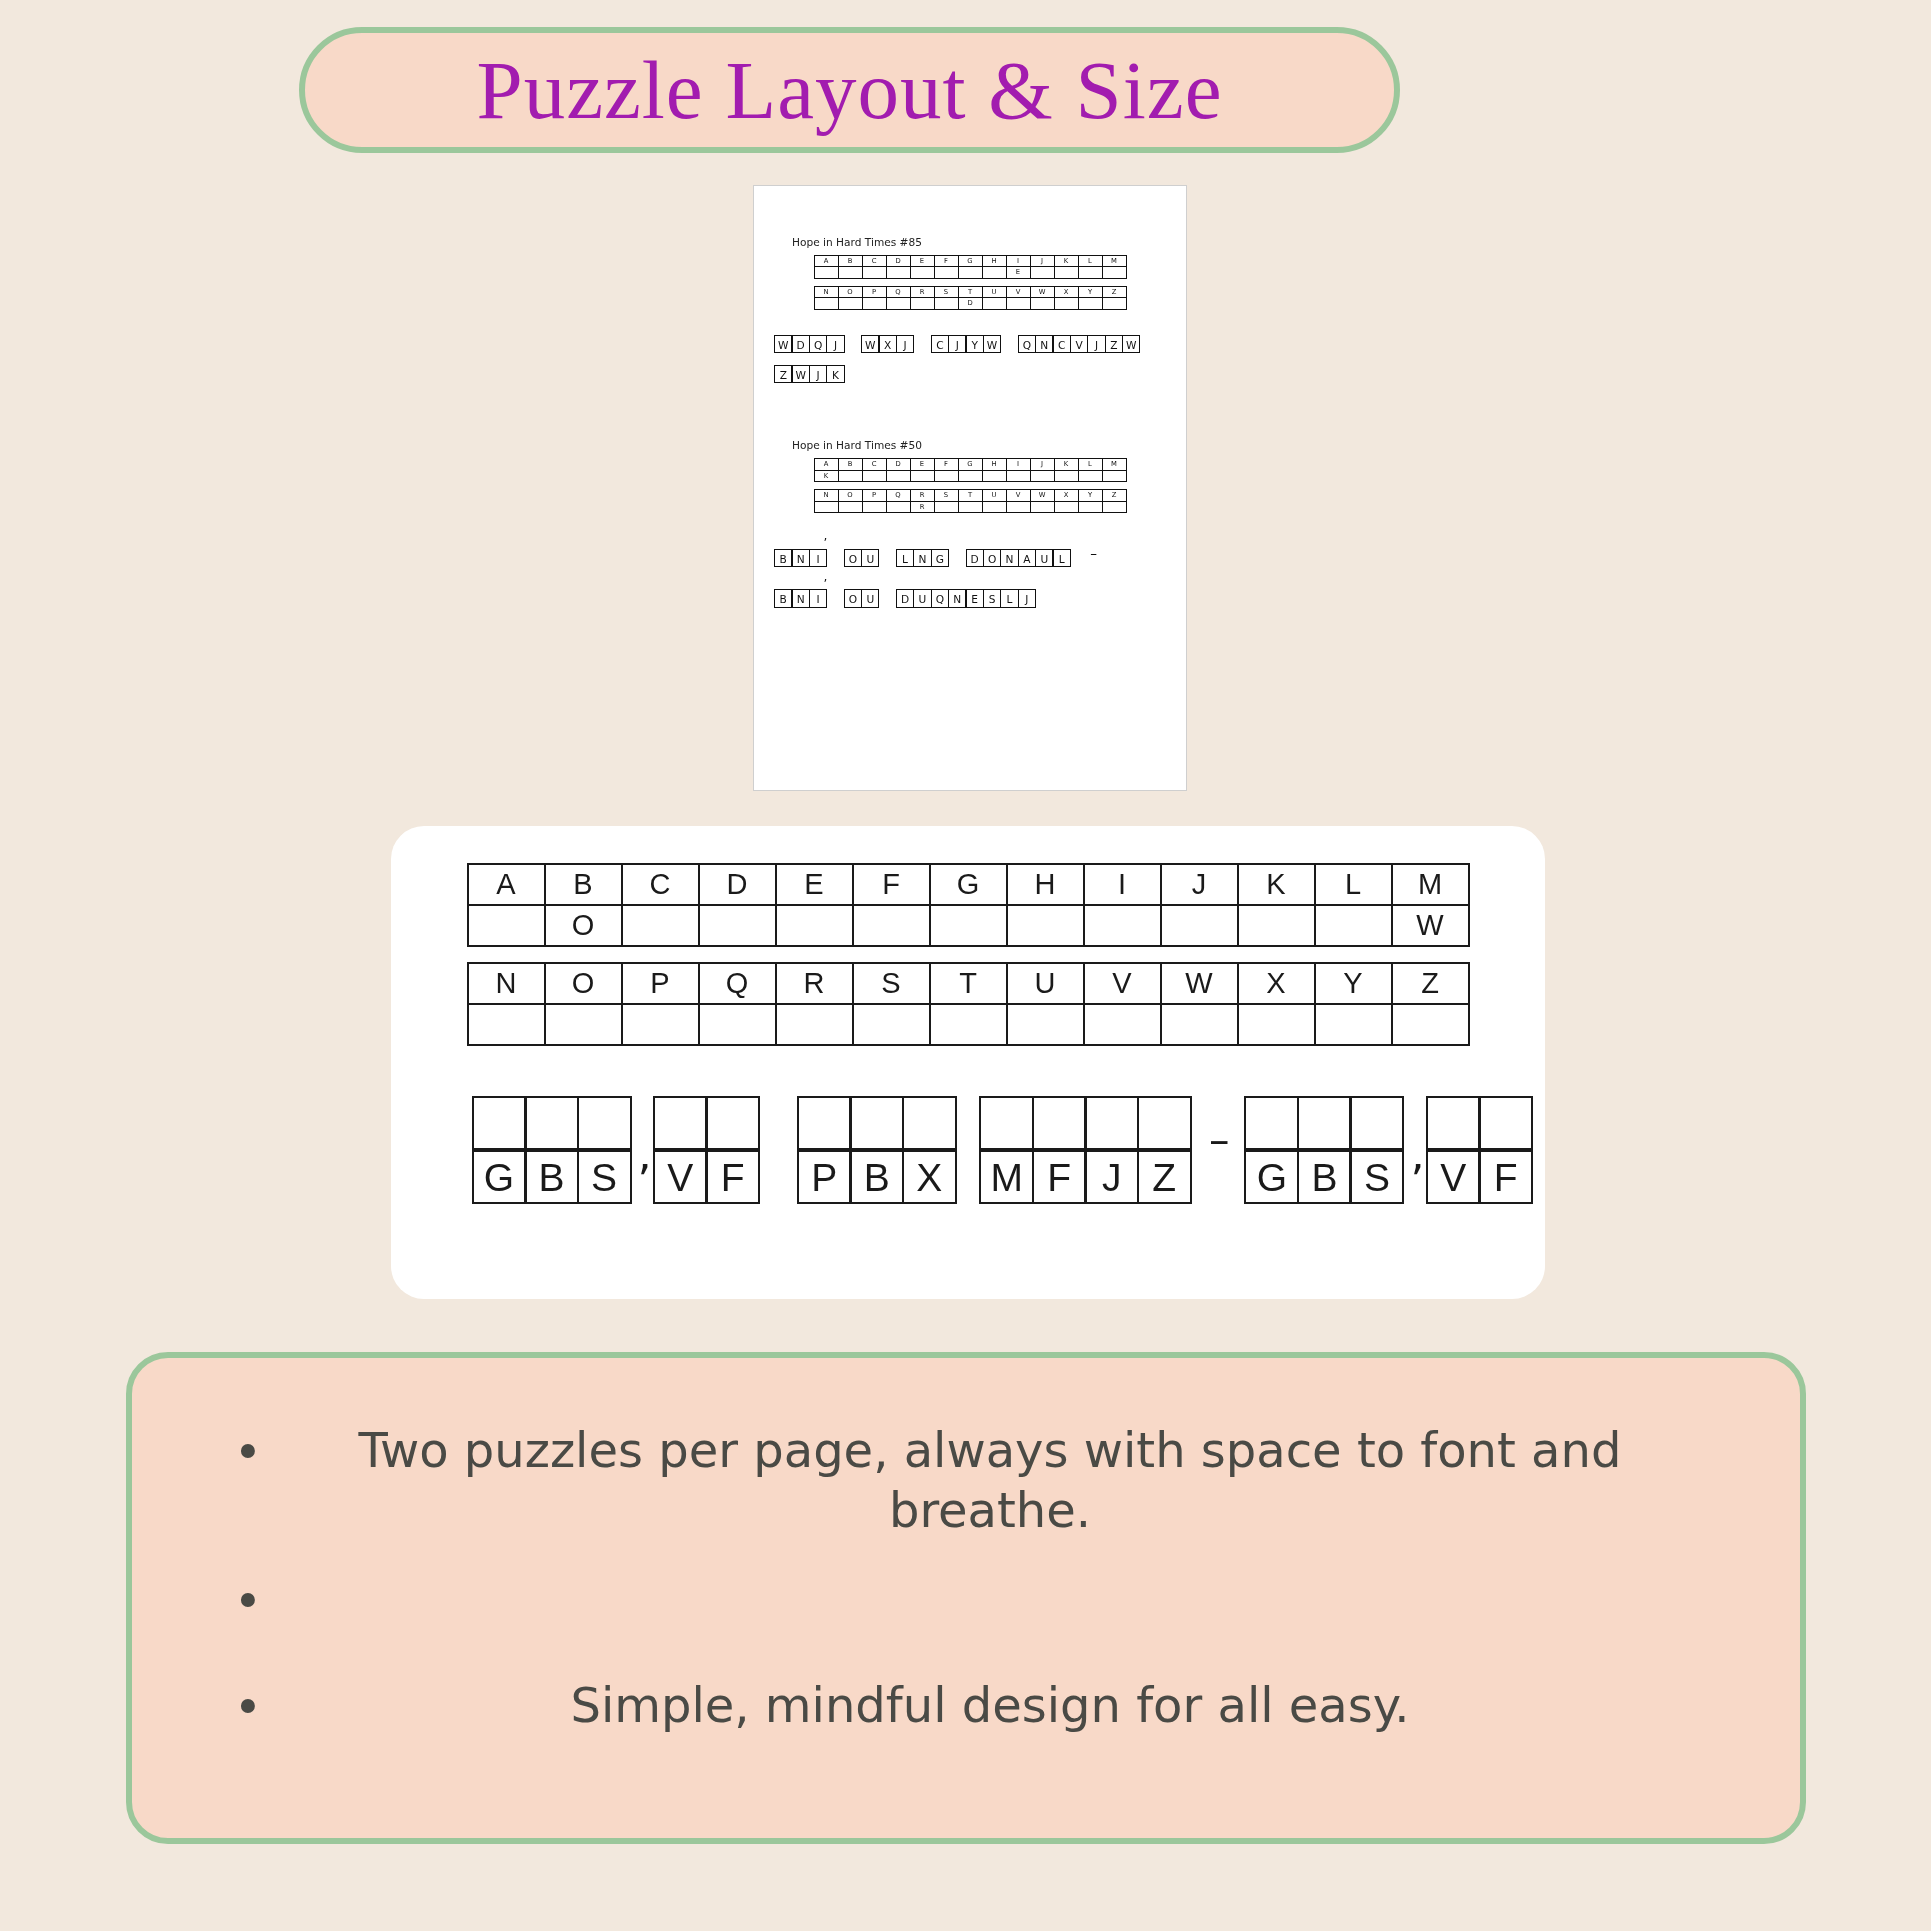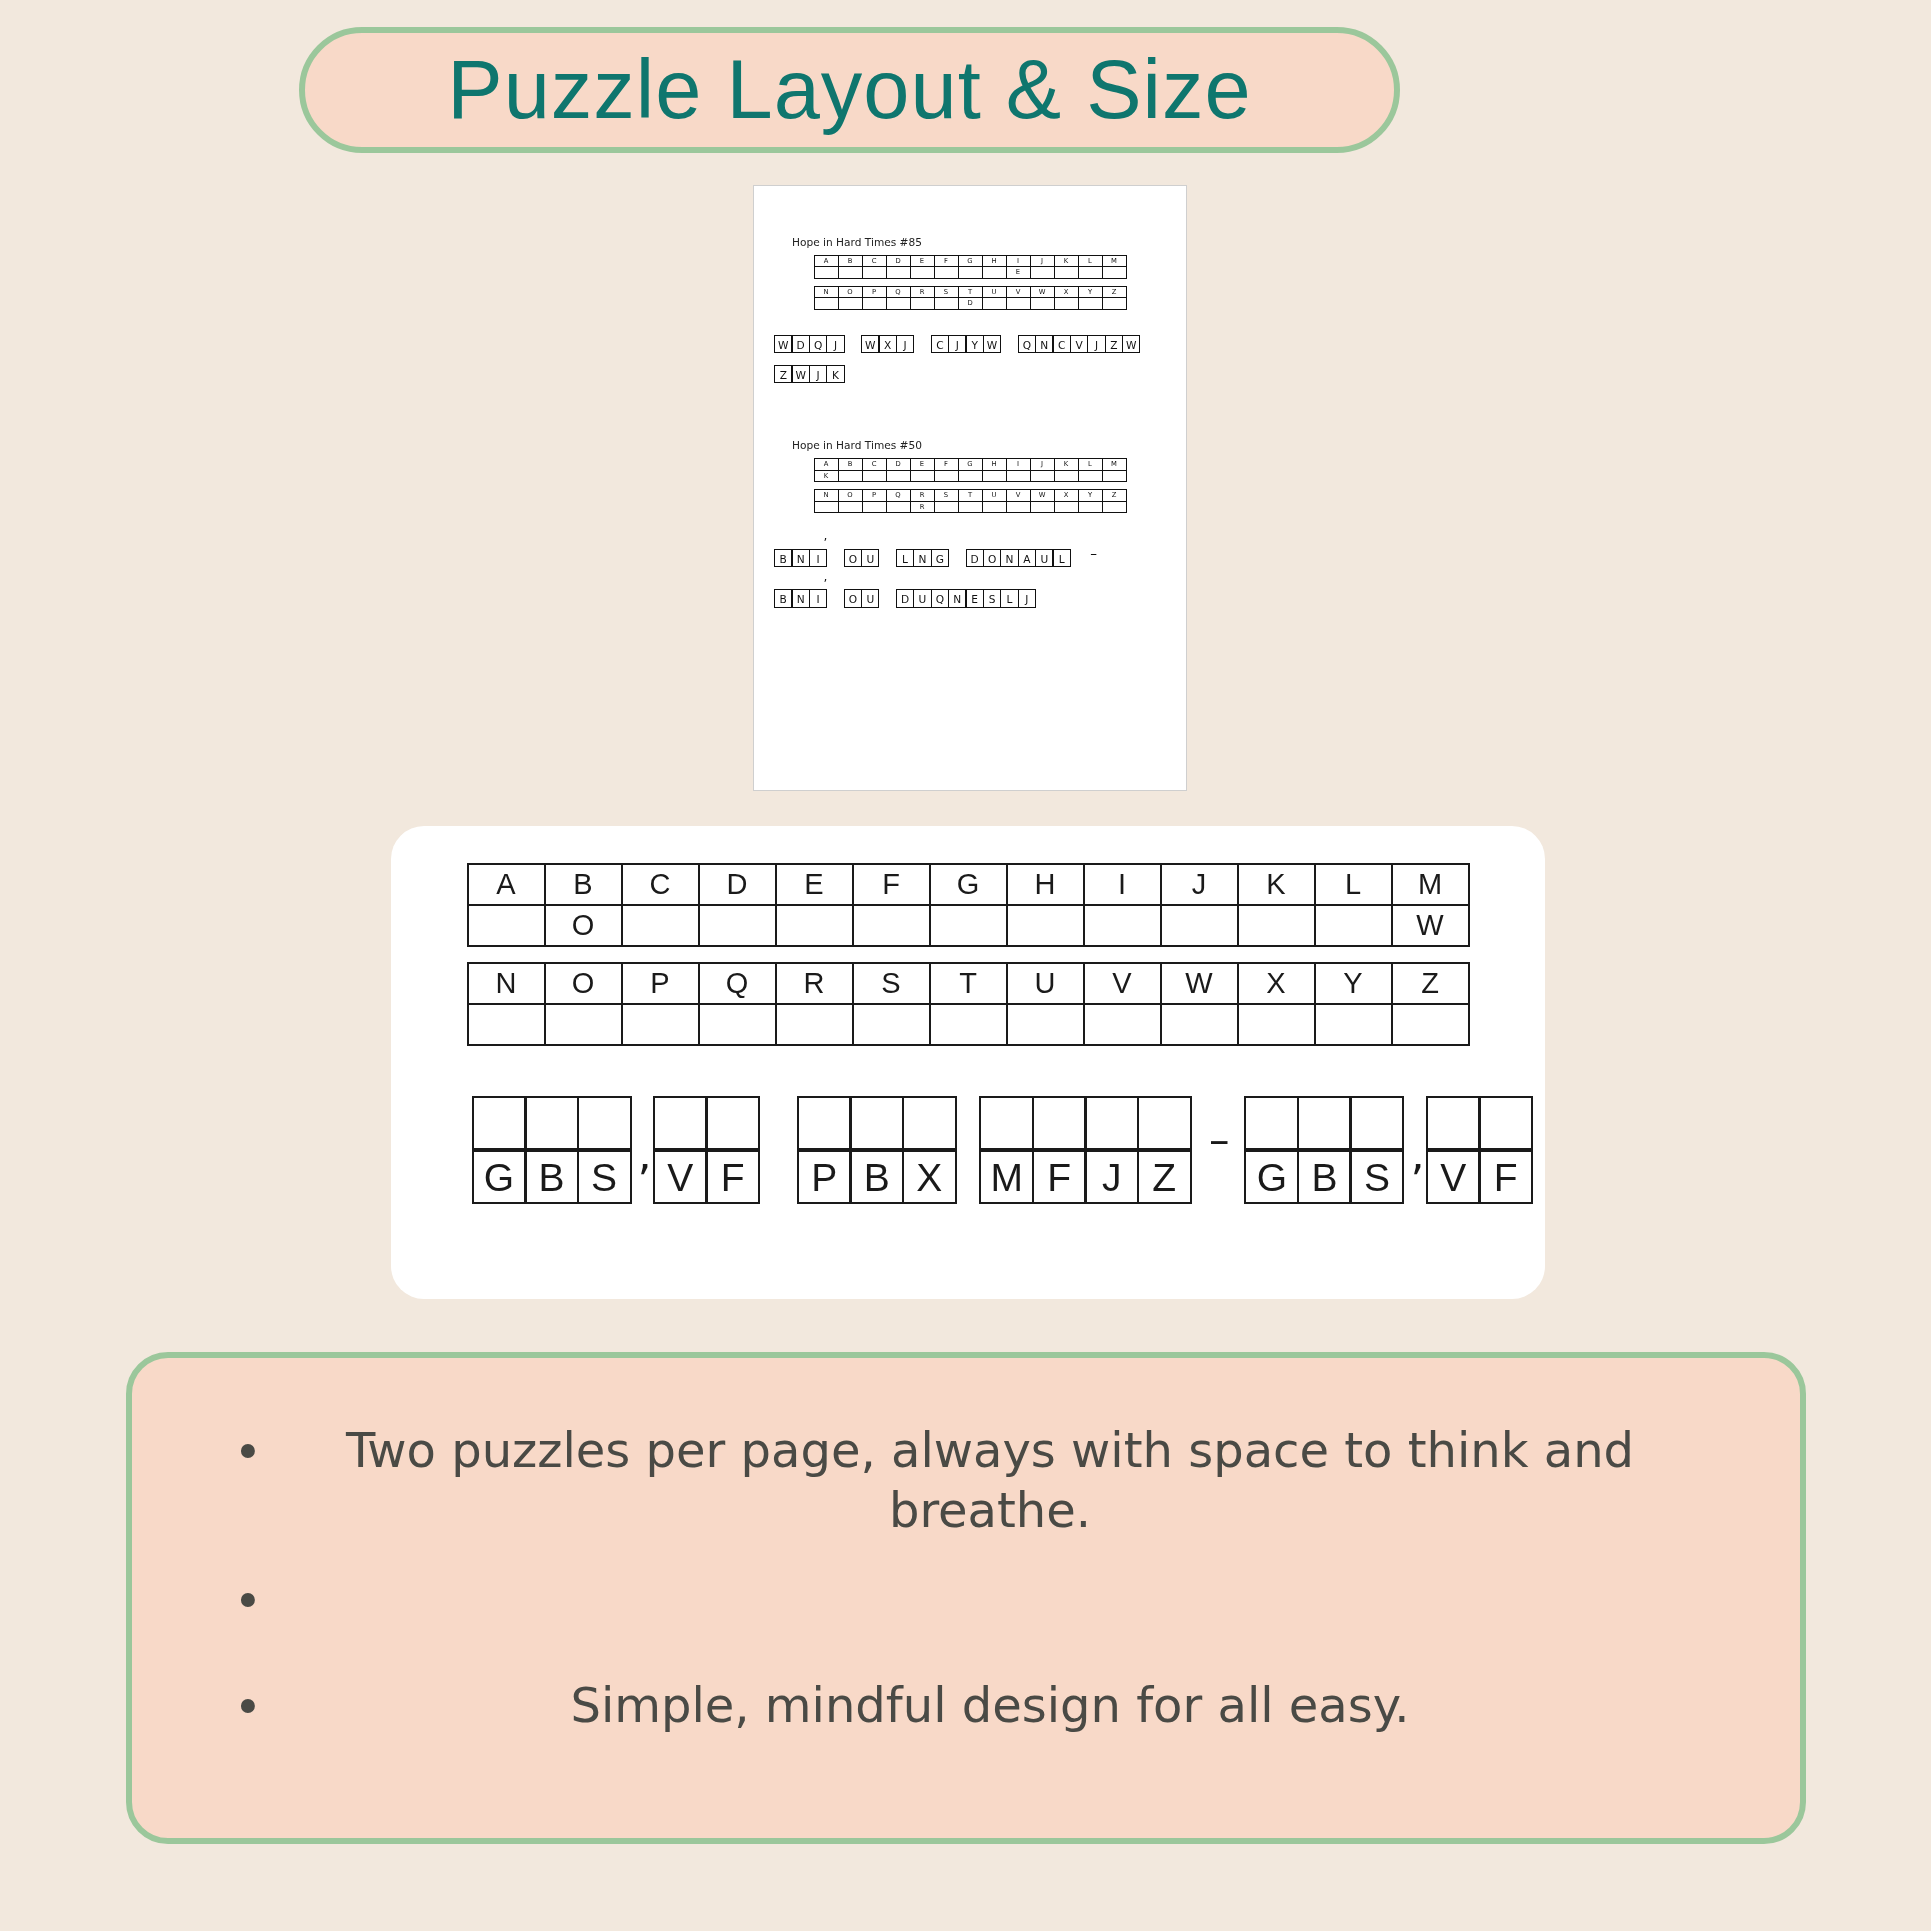--- a/index.html
+++ b/index.html
@@ -25,22 +25,22 @@
     background: #f8d9c8;
     border: 6.8px solid #9bc79b;
     border-radius: 64px;
     box-sizing: border-box;
     display: flex;
     align-items: center;
     justify-content: center;
   }
   .title-text {
     font-size: 83px;
-    color: #0f766e;
-    font-family: Liberation Sans, sans-serif;
+    color: #a21caf;
+    font-family: Liberation Serif, serif;
     letter-spacing: 1px;
   }
 
   
   .sheet {
     position: absolute;
     left: 753px;
     top: 185px;
     width: 434px;
     height: 606px;
@@ -647,21 +647,21 @@
       </div>
     </div>
 
   </div>
 
 </div>
 
 <div class="bullets-panel">
   <div class="bullet-row">
     <div class="bullet-dot">•</div>
-    <div class="bullet-text">Two puzzles per page, always with space to think and breathe.</div>
+    <div class="bullet-text">Two puzzles per page, always with space to font and breathe.</div>
   </div>
   <div class="bullet-row">
     <div class="bullet-dot">•</div>
   </div>
   <div class="bullet-row last">
     <div class="bullet-dot">•</div>
     <div class="bullet-text">Simple, mindful design for all easy.</div>
   </div>
 </div>
 

